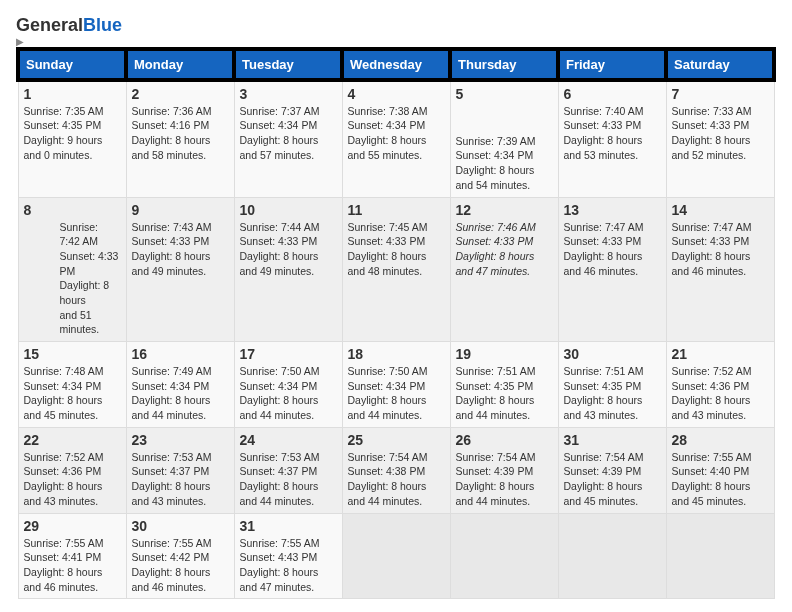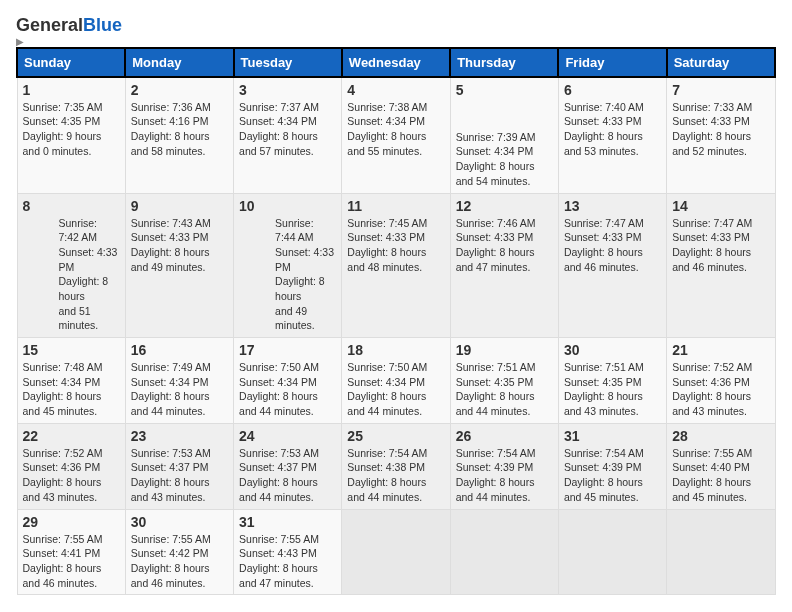--- a/index.html
+++ b/index.html
@@ -36,21 +36,21 @@
       border-collapse: collapse;
       font-size: 11px;
     }
     thead tr th {
       background-color: #1565c0;
       color: #fff;
       text-align: left;
       padding: 6px 6px;
       font-size: 13px;
       font-weight: bold;
-      border: 2px solid #000000;
+      border: 4px solid #000000;
     }
     tbody tr td {
       vertical-align: top;
       padding: 4px 5px;
       border: 1px solid #ddd;
       height: 80px;
       color: #333;
       width: calc(100% / 7);
     }
     tbody tr:nth-child(odd) td { background: #f9f9f9; }
@@ -158,35 +158,35 @@
         </td>
         <td>
           <span class="day-num">9</span>
           <div class="day-info" style="white-space: pre-line;">Sunrise: 7:43 AM
 Sunset: 4:33 PM
 Daylight: 8 hours
 and 49 minutes.</div>
         </td>
         <td>
           <span class="day-num">10</span>
-          <div class="day-info" style="white-space: pre-line; margin-left: 36px;">Sunrise: 7:44 AM
+          <div class="day-info" style="white-space: pre-line;">Sunrise: 7:44 AM
 Sunset: 4:33 PM
 Daylight: 8 hours
 and 49 minutes.</div>
         </td>
         <td>
           <span class="day-num">11</span>
           <div class="day-info" style="white-space: pre-line;">Sunrise: 7:45 AM
 Sunset: 4:33 PM
 Daylight: 8 hours
 and 48 minutes.</div>
         </td>
         <td>
           <span class="day-num">12</span>
-          <div class="day-info" style="white-space: pre-line;">Sunrise: 7:46 AM
+          <div class="day-info" style="white-space: pre-line; font-style: italic;">Sunrise: 7:46 AM
 Sunset: 4:33 PM
 Daylight: 8 hours
 and 47 minutes.</div>
         </td>
         <td>
           <span class="day-num">13</span>
           <div class="day-info" style="white-space: pre-line;">Sunrise: 7:47 AM
 Sunset: 4:33 PM
 Daylight: 8 hours
 and 46 minutes.</div>

